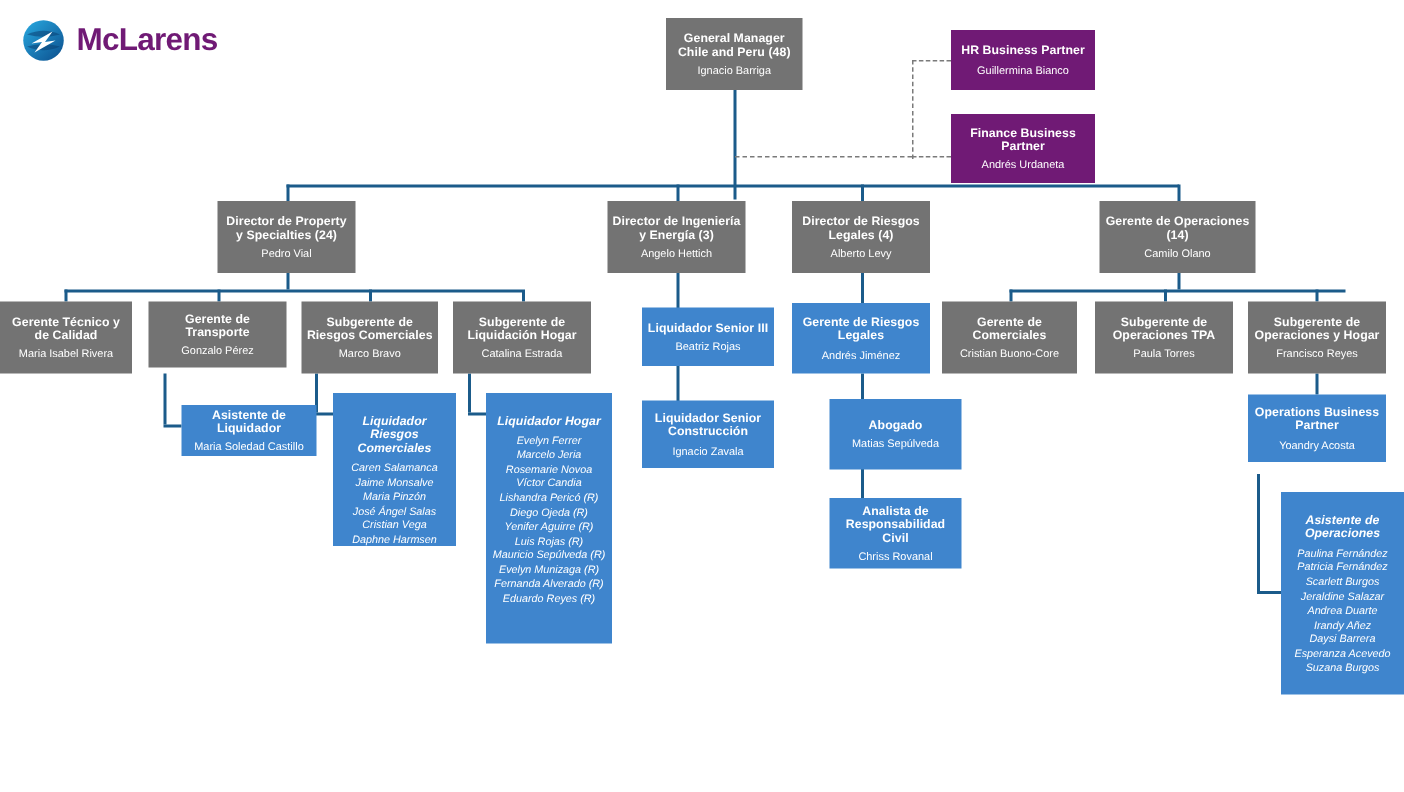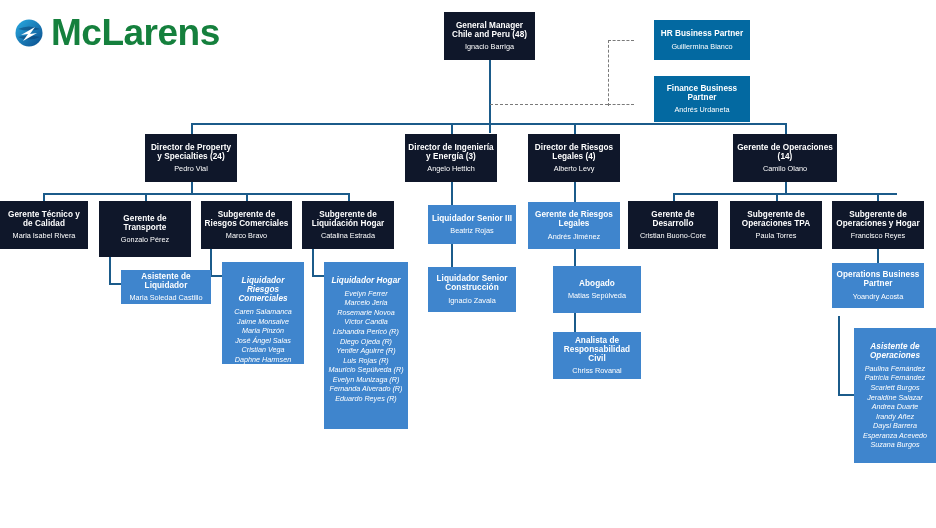--- a/index.html
+++ b/index.html
@@ -26,23 +26,23 @@
     align-items: center;
     gap: 7px;
   }
   #logo .mark {
     width: 30px;
     height: 30px;
     position: relative;
   }
   #logo .logotext {
     font-family: "Liberation Sans", sans-serif;
-    font-size: 37px;
+    font-size: 21px;
     font-weight: bold;
-    color: #15803d;
+    color: #701a75;
     letter-spacing: -0.5px;
   }
   
   .box {
     position: absolute;
     box-sizing: border-box;
     display: flex;
     flex-direction: column;
     align-items: center;
     justify-content: center;
@@ -67,23 +67,23 @@
     padding-top: 14px;
     font-style: italic;
   }
   .box.list .title {
     margin-bottom: 3px;
   }
   .box.list .person {
     margin-top: 1.5px;
     font-size: 7.2px;
   }
-  .navy   { background: #0f172a; }
+  .navy   { background: #737373; }
   .blue   { background: #3f85cd; }
-  .gray   { background: #0369a1; margin-left: 20px; }
+  .gray   { background: #701a75; }
 
   
   .ln {
     position: absolute;
     background: #1b5b8a;
   }
   .ln.v { width: 2px; }
   .ln.h { height: 2px; }
   .dash-h {
     position: absolute;
@@ -195,21 +195,21 @@
   </div>
   <div class="box navy" style="left:733px; top:134px; width:104px; height:48px;">
     <div class="title">Gerente de Operaciones (14)</div>
     <div class="person">Camilo Olano</div>
   </div>
 
   <div class="box navy" style="left:0px; top:201px; width:88px; height:48px;">
     <div class="title">Gerente Técnico y de Calidad</div>
     <div class="person">Maria Isabel Rivera</div>
   </div>
-  <div class="box navy" style="left:99px; top:201px; width:92px; height:56px;">
+  <div class="box navy" style="left:99px; top:201px; width:92px; height:44px;">
     <div class="title">Gerente de Transporte</div>
     <div class="person">Gonzalo Pérez</div>
   </div>
   <div class="box navy" style="left:201px; top:201px; width:91px; height:48px;">
     <div class="title">Subgerente de Riesgos Comerciales</div>
     <div class="person">Marco Bravo</div>
   </div>
   <div class="box blue" style="left:121px; top:270px; width:90px; height:34px;">
     <div class="title">Asistente de Liquidador</div>
     <div class="person">Maria Soledad Castillo</div>
@@ -262,21 +262,21 @@
   <div class="box blue" style="left:553px; top:266px; width:88px; height:47px;">
     <div class="title">Abogado</div>
     <div class="person">Matias Sepúlveda</div>
   </div>
   <div class="box blue" style="left:553px; top:332px; width:88px; height:47px;">
     <div class="title">Analista de Responsabilidad Civil</div>
     <div class="person">Chriss Rovanal</div>
   </div>
 
   <div class="box navy" style="left:628px; top:201px; width:90px; height:48px;">
-    <div class="title">Gerente de Desarrollo</div>
+    <div class="title">Gerente de Comerciales</div>
     <div class="person">Cristian Buono-Core</div>
   </div>
   <div class="box navy" style="left:730px; top:201px; width:92px; height:48px;">
     <div class="title">Subgerente de Operaciones TPA</div>
     <div class="person">Paula Torres</div>
   </div>
   <div class="box navy" style="left:832px; top:201px; width:92px; height:48px;">
     <div class="title">Subgerente de Operaciones y Hogar</div>
     <div class="person">Francisco Reyes</div>
   </div>

